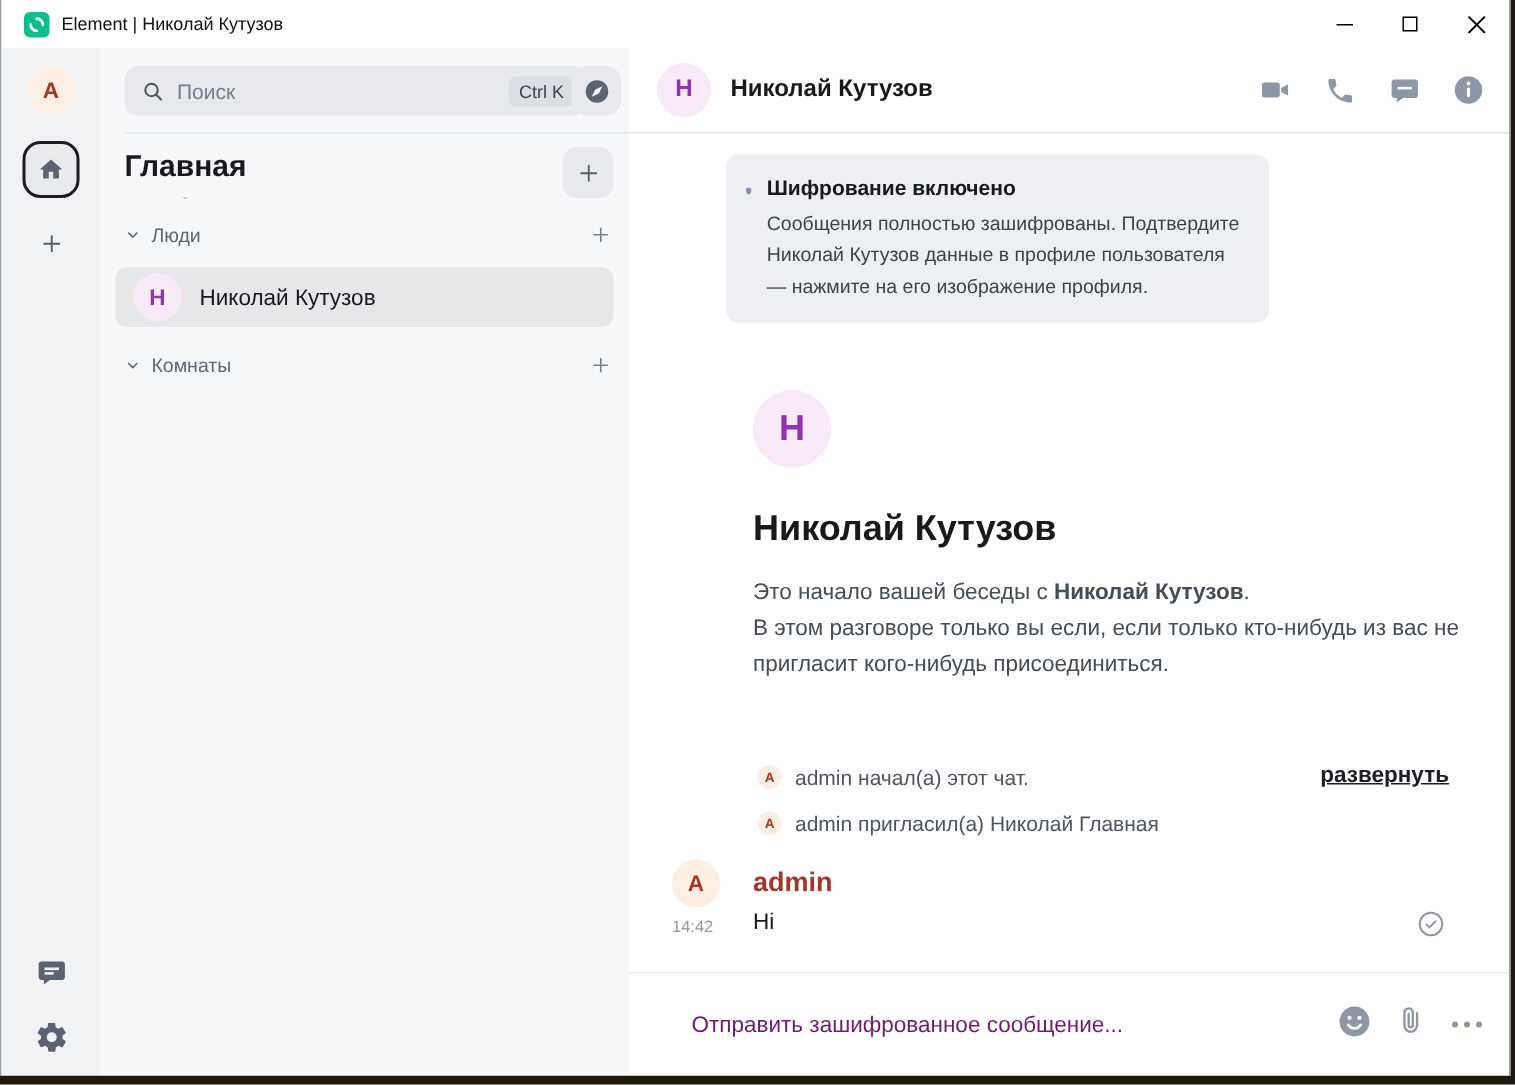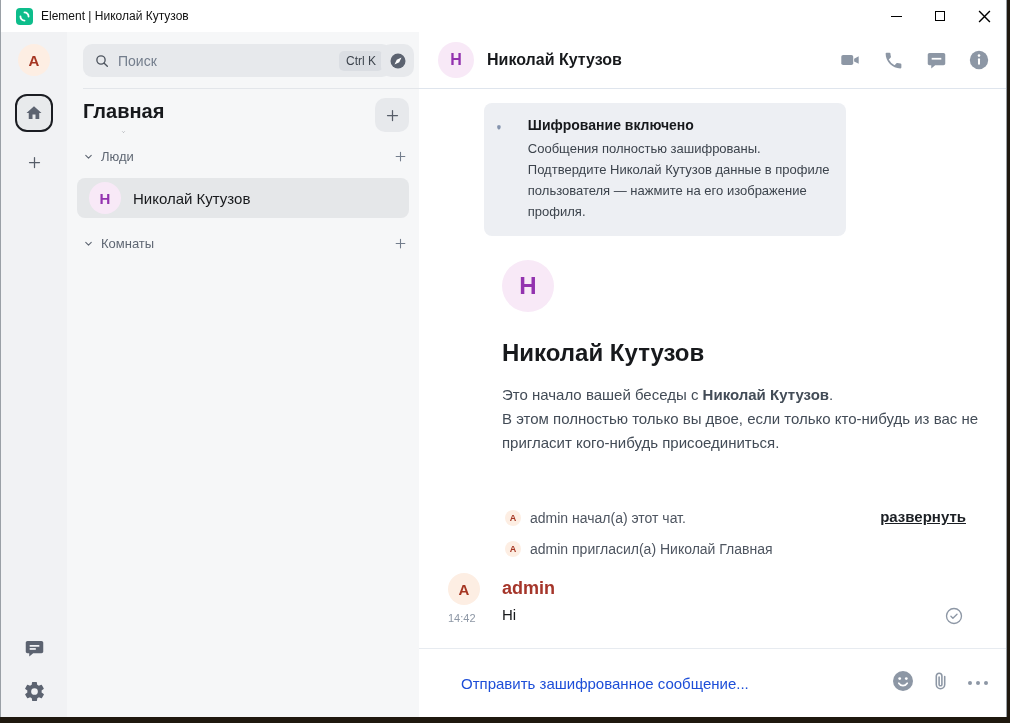--- a/index.html
+++ b/index.html
@@ -62,41 +62,41 @@
   
   .main { flex:1; display:flex; flex-direction:column; background:#fff; min-width:0; }
   .chat-header { height:57px; flex:0 0 auto; display:flex; align-items:center; padding:0 16px 0 19px;
     border-bottom:1px solid #dfe5ed; }
   .chat-header .avatar-sm { width:36px; height:36px; font-size:16px; }
   .chat-title { font-size:16px; font-weight:bold; color:#17191c; margin-left:13px; }
   .header-icons { margin-left:auto; display:flex; align-items:center; gap:21px; }
   .hicon { width:22px; height:22px; display:flex; align-items:center; justify-content:center; }
   .timeline { flex:1; position:relative; min-height:0; }
   .notice { position:absolute; left:65px; top:14px; width:362px; background:#edeff3; border-radius:8px;
-    padding:14px 16px 14px 12px; display:flex; gap:26px; }
+    padding:14px 16px 14px 12px; display:flex; gap:9px; }
   .notice-title { font-size:14px; font-weight:bold; color:#17191c; margin-bottom:5px; }
   .notice-body { font-size:13px; color:#3c434c; line-height:21px; }
   .intro-avatar { position:absolute; left:83px; top:171px; width:52px; height:52px; border-radius:50%;
     background:#f8e9f7; color:#9332af; font-size:24px; font-weight:bold; display:flex; align-items:center; justify-content:center; }
   .intro-title { position:absolute; left:83px; top:250px; font-size:24px; font-weight:bold; color:#17191c; }
   .intro-desc { position:absolute; left:83px; top:294px; width:510px; font-size:15px; line-height:24px; color:#434c57; }
   .event-row { position:absolute; left:86px; display:flex; align-items:center; gap:9px; }
   .avatar-xs { width:16px; height:16px; border-radius:50%; font-size:9px; font-weight:bold;
     display:flex; align-items:center; justify-content:center; flex:0 0 auto; }
   .event-text { font-size:14px; color:#4e5560; }
   .expand-link { position:absolute; right:40px; top:419px; font-size:15px; font-weight:bold; color:#1b1f24;
     text-decoration:underline; cursor:pointer;margin-left:28px; }
   .msg-avatar { position:absolute; left:29px; top:484px; }
   .msg-sender { position:absolute; left:83px; top:489px; font-size:18px; font-weight:bold; color:#a5352a; }
   .msg-time { position:absolute; left:29px; top:523px; font-size:11px; color:#8d97a5; }
   .msg-text { position:absolute; left:83px; top:517px; font-size:15px; color:#17191c; }
   .msg-receipt { position:absolute; right:42px; top:517px; }
   .composer { height:69px; flex:0 0 auto; border-top:1px solid #e7ebf0; display:flex; align-items:center;
     padding:0 16px 0 42px; }
-  .composer-input { flex:1; font-size:15px; color:#1d4ed8; outline:none; }
+  .composer-input { flex:1; font-size:15px; color:#701a75; outline:none; }
   .composer-icons { display:flex; align-items:center; gap:15px; }
   .dots { display:flex; gap:4px; padding:0 2px; }
   .dots i { width:4px; height:4px; border-radius:50%; background:#8d97a5; }
 </style>
 </head>
 <body>
 
 <div class="window">
 
   <div class="titlebar">
@@ -249,21 +249,21 @@
           <div>
             <div class="notice-title">Шифрование включено</div>
             <div class="notice-body">Сообщения полностью зашифрованы. Подтвердите Николай Кутузов данные в профиле пользователя — нажмите на его изображение профиля.</div>
           </div>
         </div>
 
         <div class="intro-avatar">Н</div>
         <div class="intro-title">Николай Кутузов</div>
         <div class="intro-desc">
           <span>Это начало вашей беседы с </span><b>Николай Кутузов</b><span>.</span><br>
-          <span>В этом полностью только вы двое, если только кто-нибудь из вас не пригласит кого-нибудь присоединиться.</span>
+          <span>В этом разговоре только вы если, если только кто-нибудь из вас не пригласит кого-нибудь присоединиться.</span>
         </div>
 
         <div class="event-row" style="top:421px;">
           <span class="avatar-xs av-admin">A</span>
           <span class="event-text">admin начал(а) этот чат.</span>
         </div>
         <span class="expand-link">развернуть</span>
 
         <div class="event-row" style="top:452px;">
           <span class="avatar-xs av-admin">A</span>

